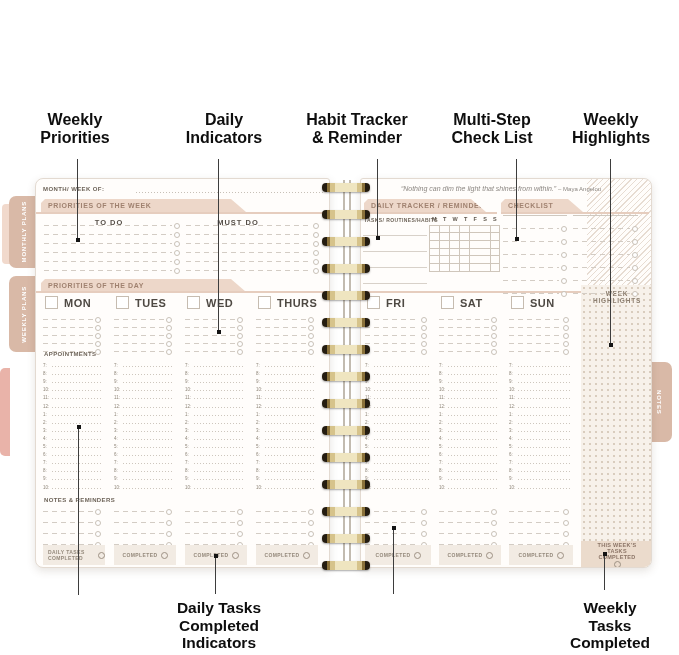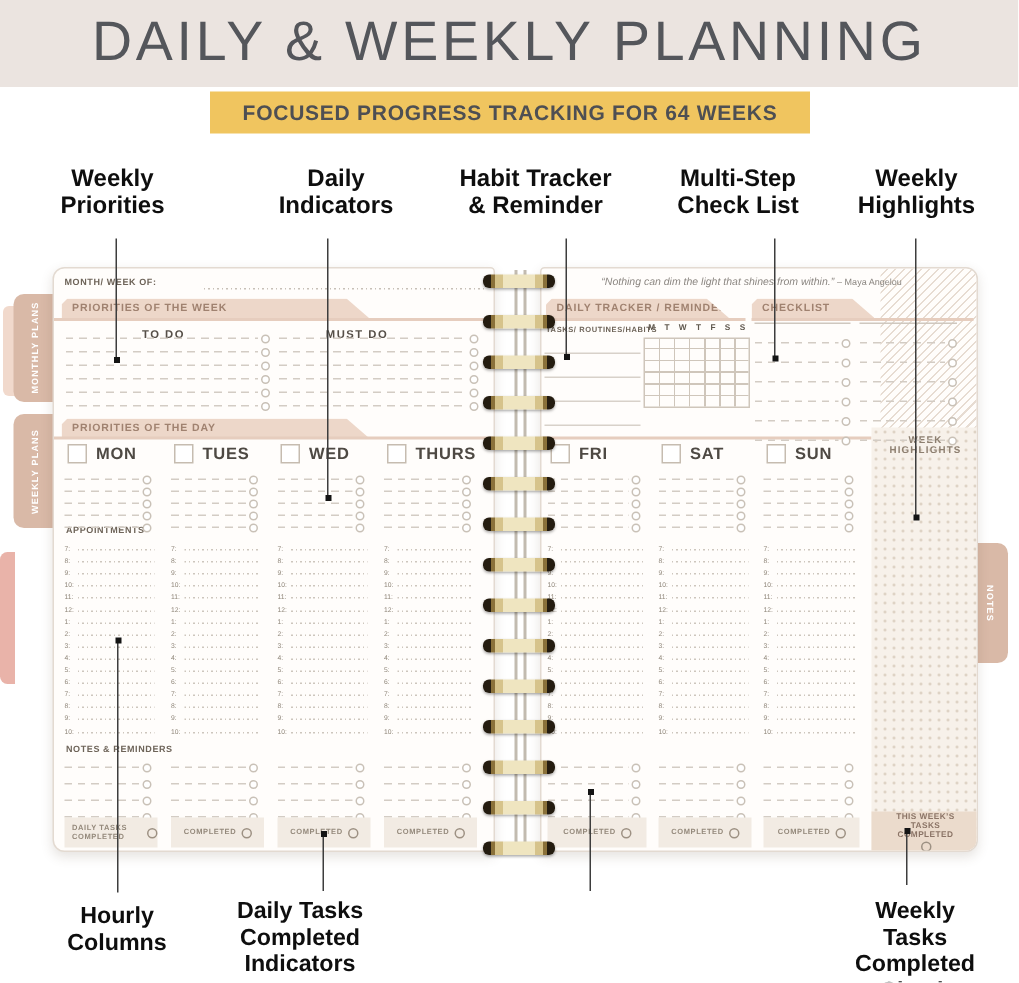--- a/index.html
+++ b/index.html
@@ -85,24 +85,20 @@
   #tabNotes{left:646px;top:362px;width:26px;height:80px;border-radius:0 7px 7px 0;}
   .sliver{position:absolute;z-index:0;}
   #sliver1{left:2px;top:204px;width:8px;height:60px;background:#f1d9cc;border-radius:4px 0 0 4px;}
   #sliver2{left:0;top:368px;width:10px;height:88px;background:#e9b3a9;border-radius:5px 0 0 5px;}
 </style>
 </head>
 <body>
 
 <div id="stage">
 
-  <div id="hero">
-    <div id="heroTitle">DAILY &amp; WEEKLY PLANNING</div>
-  </div>
-  <div id="ribbon">FOCUSED PROGRESS TRACKING FOR 64 WEEKS</div>
 
   <div class="co" style="left:75px;top:111px">Weekly
 Priorities</div>
   <div class="co" style="left:224px;top:111px">Daily
 Indicators</div>
   <div class="co" style="left:357px;top:111px">Habit Tracker
 &amp; Reminder</div>
   <div class="co" style="left:492px;top:111px">Multi-Step
 Check List</div>
   <div class="co" style="left:611px;top:111px">Weekly
@@ -1045,21 +1041,19 @@
       <div class="coil" style="top: 329px;"></div>
       <div class="coil" style="top: 356px;"></div>
       <div class="coil" style="top: 383px;"></div>
     </div>
 
   <div class="ptr up" style="left:78px;top:427px;height:168px"></div>
   <div class="ptr up" style="left:215px;top:556px;height:38px"></div>
   <div class="ptr up" style="left:393px;top:528px;height:66px"></div>
   <div class="ptr up" style="left:604px;top:554px;height:36px"></div>
 
-  <div class="co small" style="left:78px;top:602px">Hourly
-Columns</div>
-  <div class="co small" style="left:200px;top:599px">Daily Tasks
+  <div class="co small" style="left:219px;top:599px">Daily Tasks
 Completed
 Indicators</div>
   <div class="co small" style="left:610px;top:599px">Weekly Tasks
 Completed
 Check Box</div>
 </div>
 
 </body></html>

